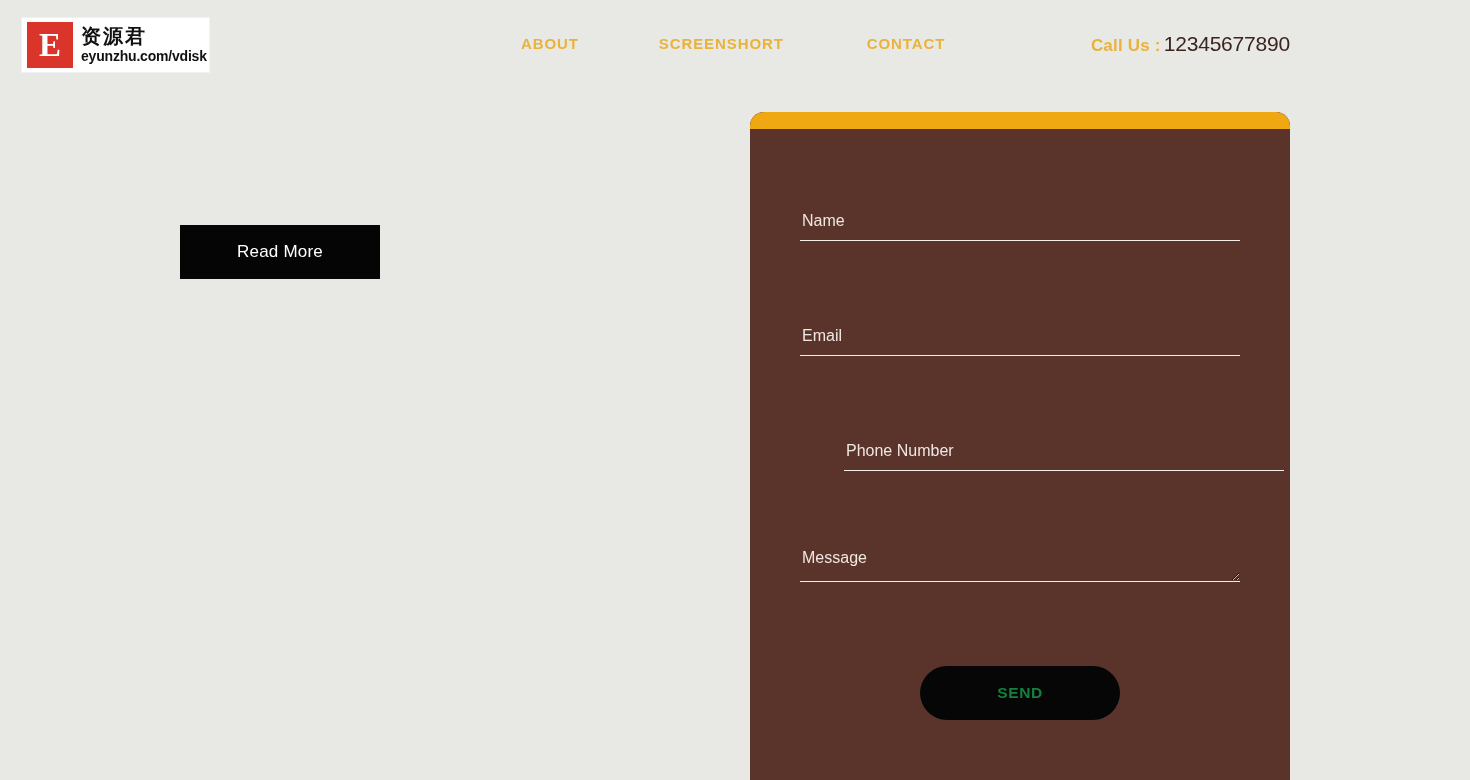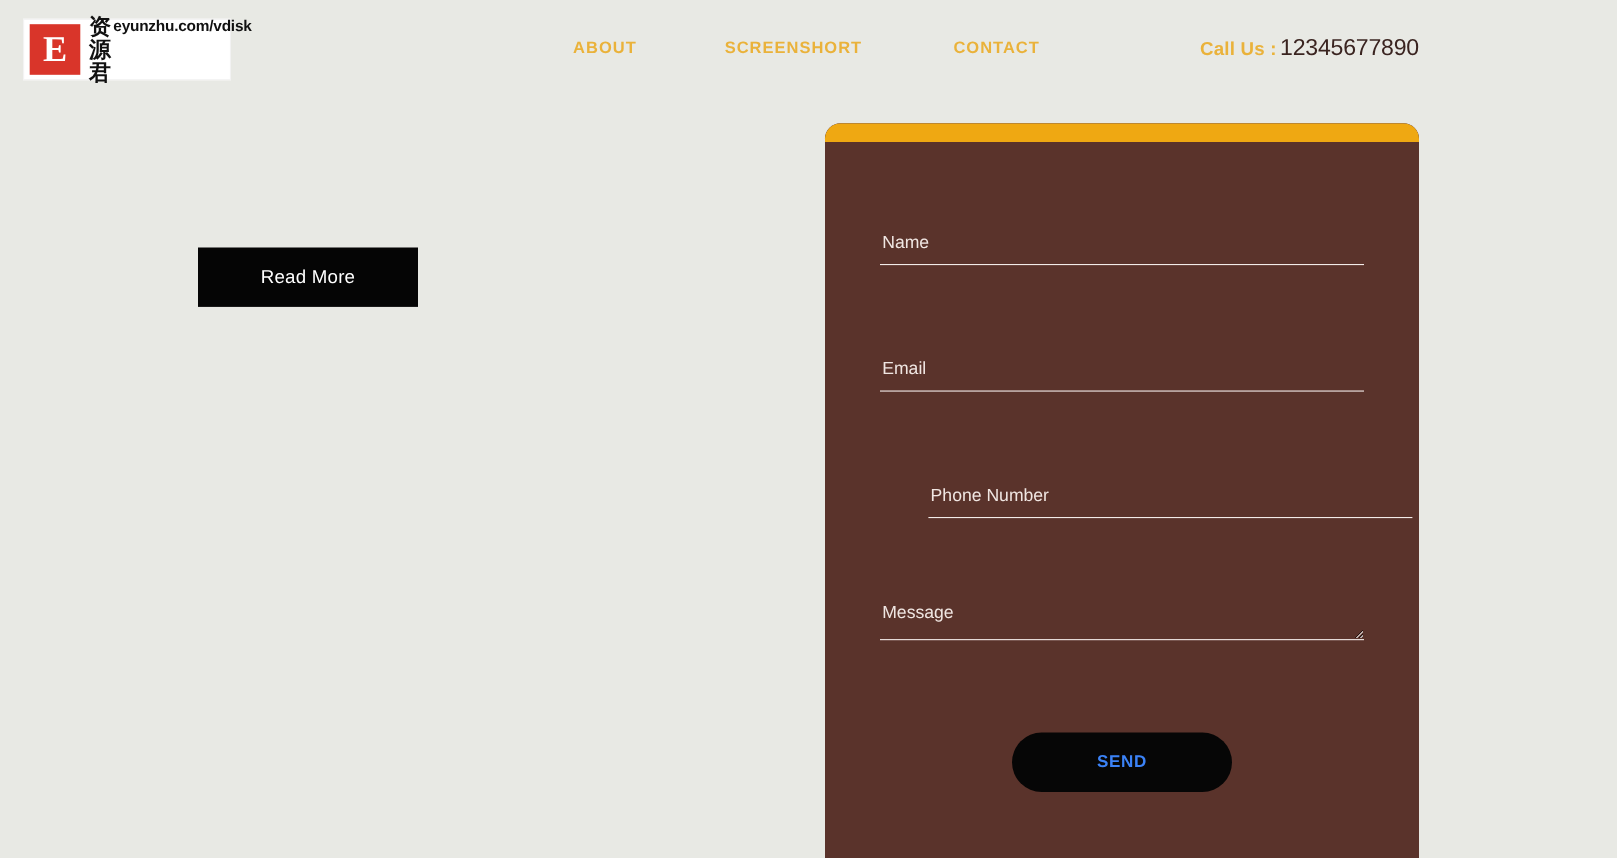--- a/index.html
+++ b/index.html
@@ -193,21 +193,21 @@
     overflow: hidden;
   }
 
   .send-btn {
     position: absolute;
     left: 170px;
     top: 537px;
     width: 200px;
     height: 54px;
     background: #060606;
-    color: #3b82f6;
+    color: #15803d;
     border: none;
     border-radius: 27px;
     font-size: 15.5px;
     font-weight: 700;
     letter-spacing: 0.6px;
     cursor: pointer;
     font-family: "Liberation Sans", sans-serif;
   }
 
   
@@ -234,20 +234,21 @@
     justify-content: center;
     font-family: "Liberation Serif", serif;
     font-weight: 700;
     font-size: 33px;
     line-height: 1;
     flex: 0 0 auto;
   }
   .wm-text {
     margin-left: 8px;
     display: flex;
+    flex-direction: column;
     justify-content: center;
   }
   .wm-cn {
     font-family: "DejaVu Sans", sans-serif;
     font-size: 20px;
     font-weight: 700;
     color: #111111;
     line-height: 1.05;
     letter-spacing: 2px;
   }

